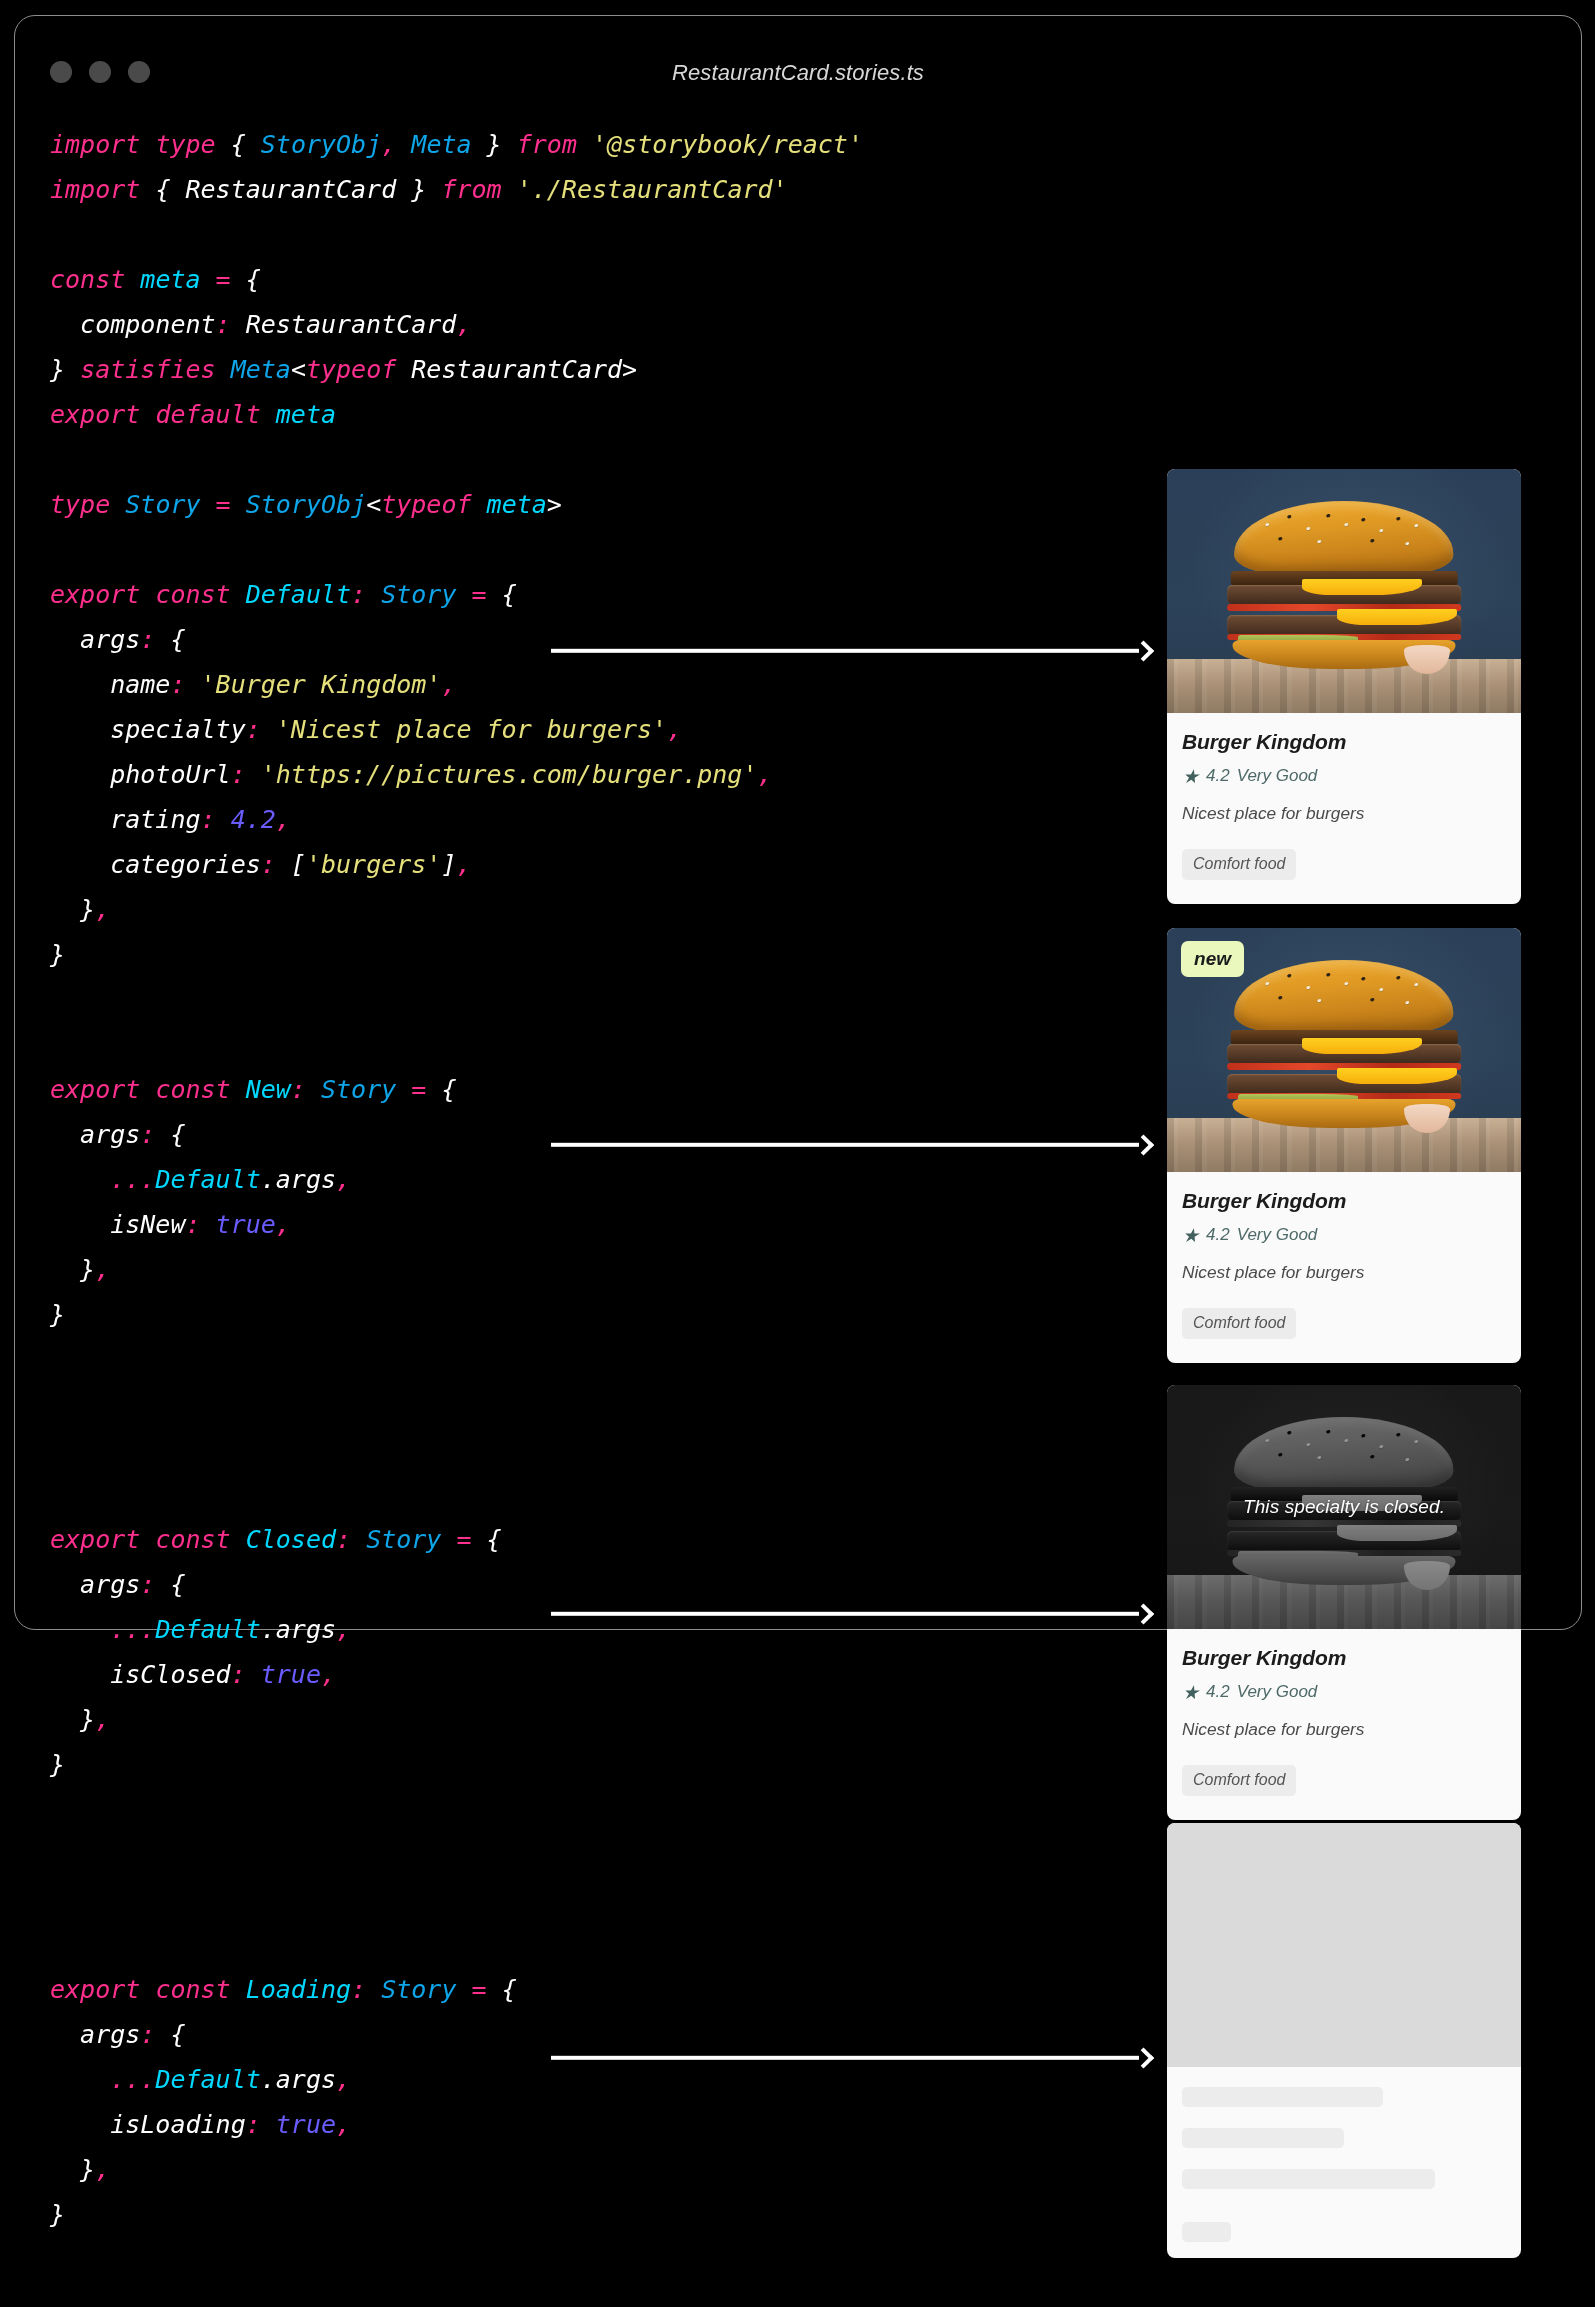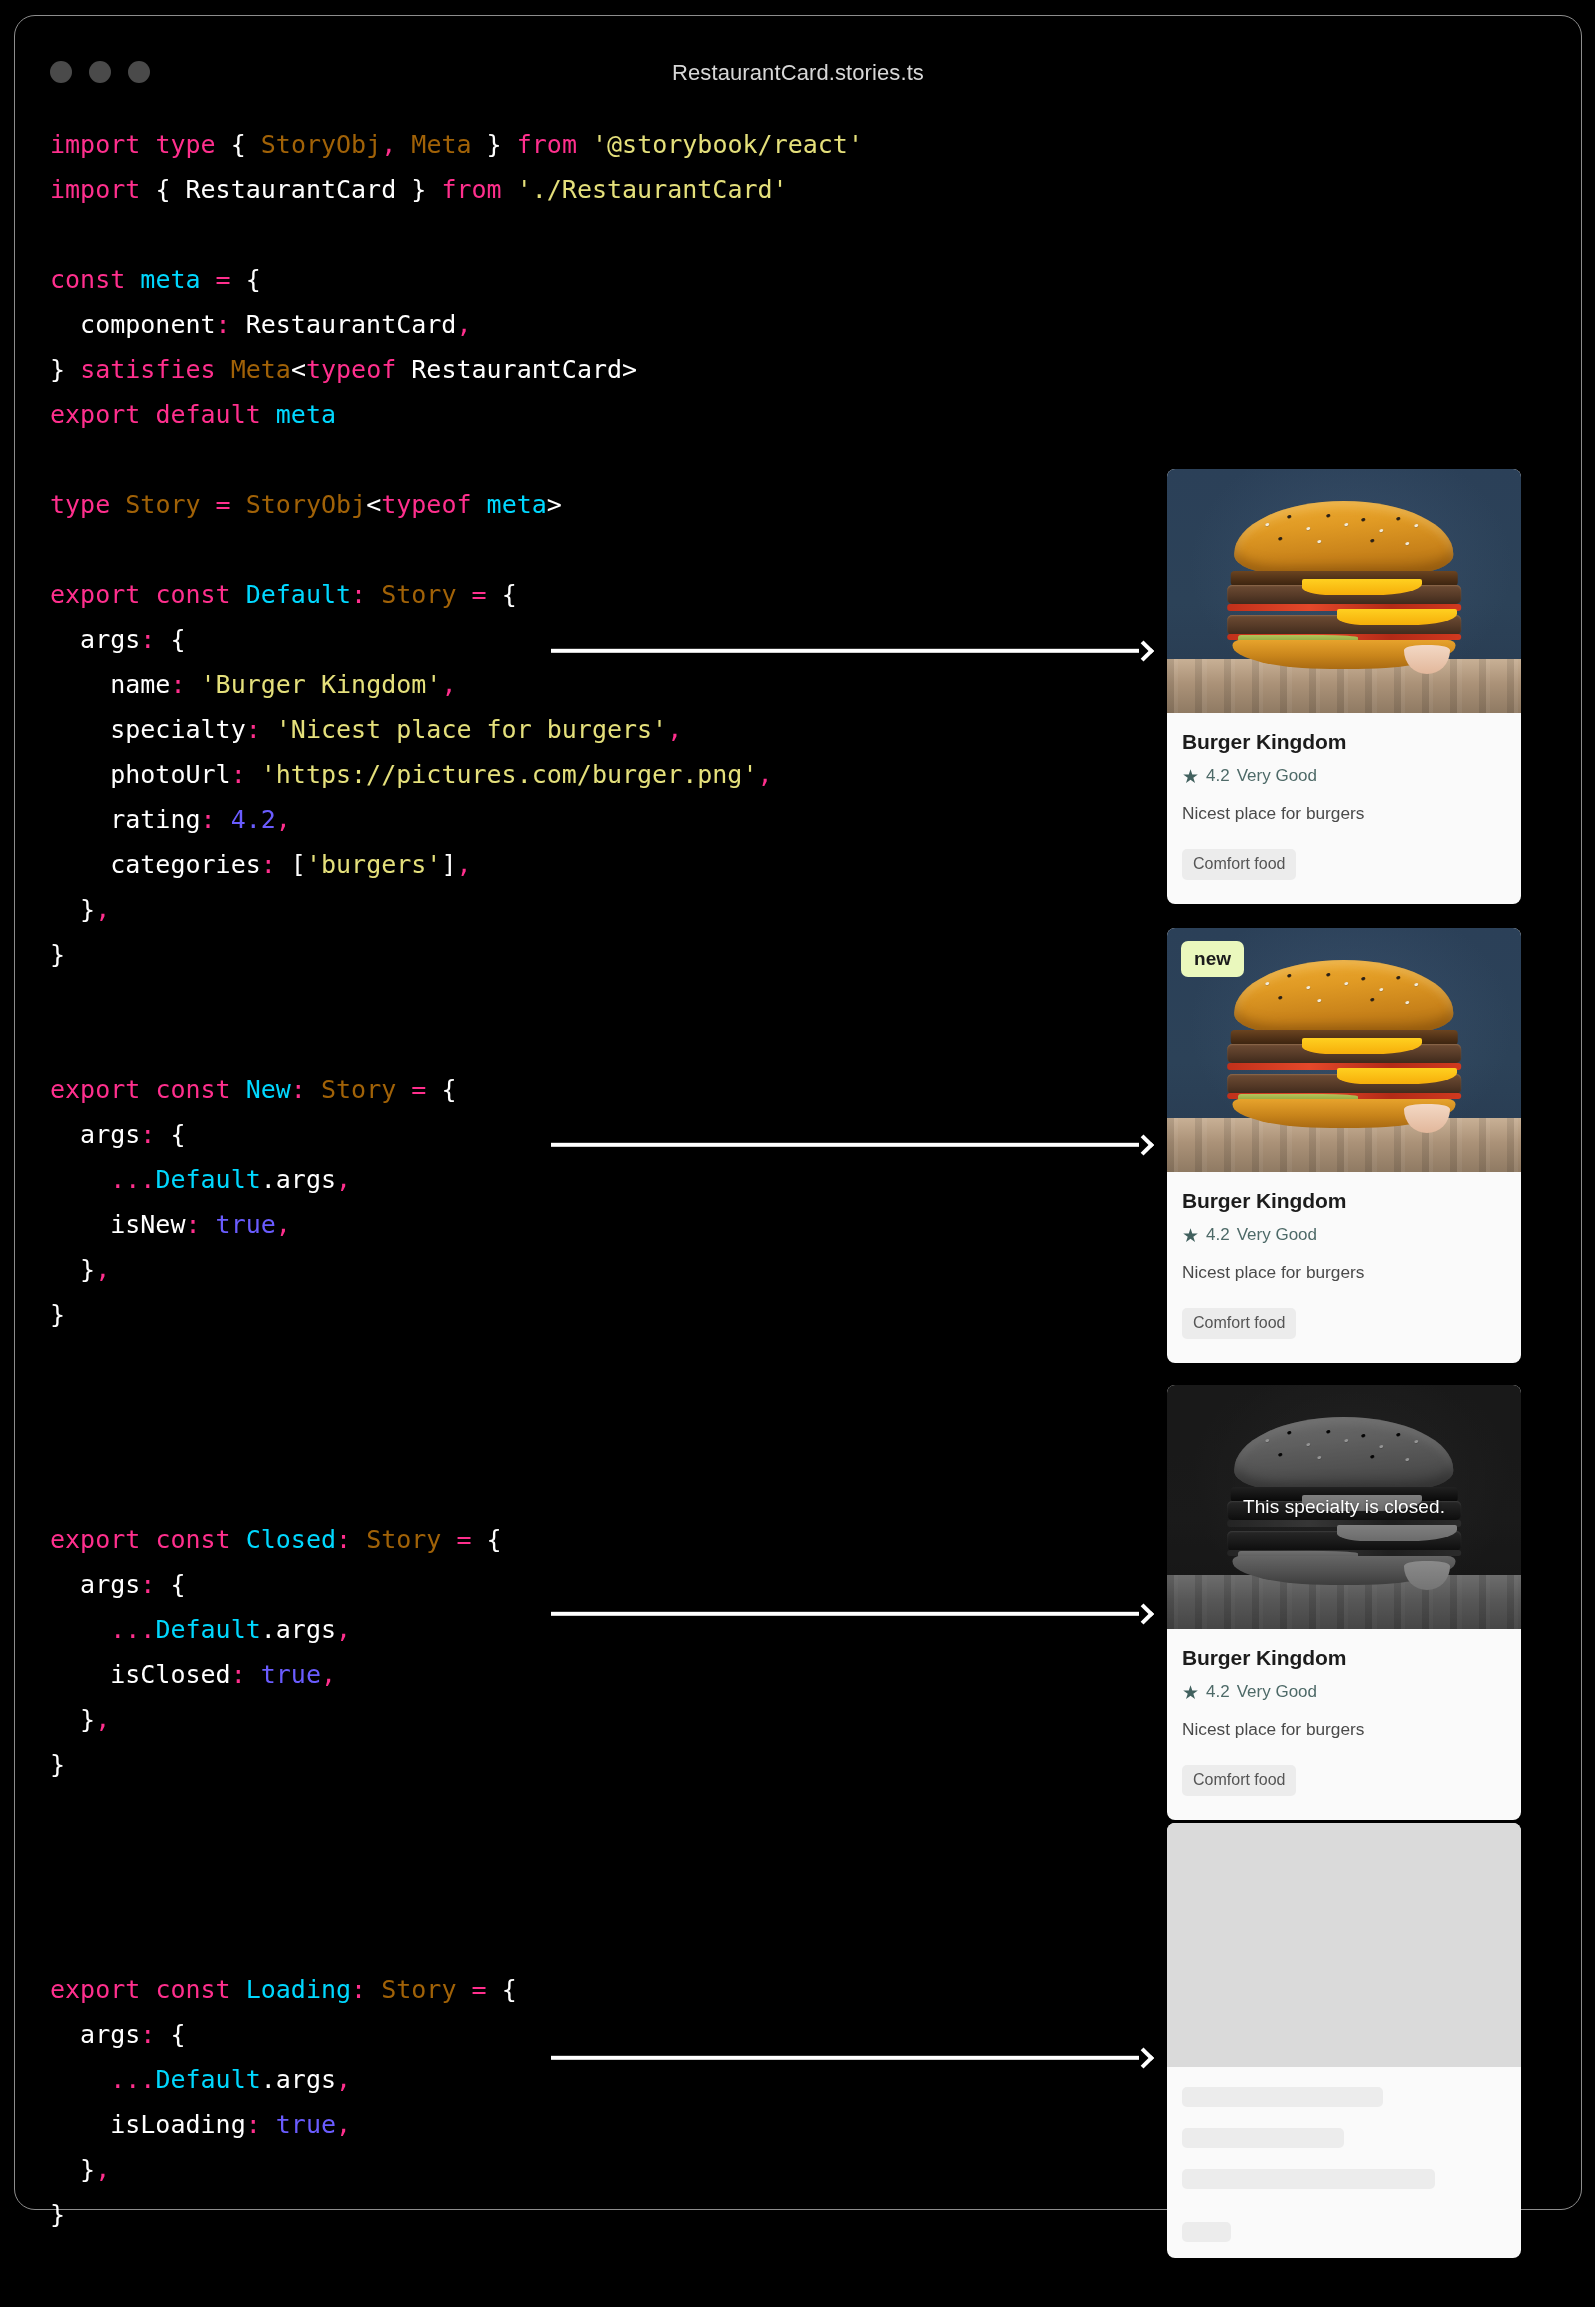--- a/index.html
+++ b/index.html
@@ -7,24 +7,25 @@
     width: 1596px; height: 2307px;
     background: #000000;
     font-family: "Liberation Sans", sans-serif;
     overflow: hidden;
   }
 
   
   #window {
     position: absolute;
     left: 14px; top: 15px;
-    width: 1568px; height: 2195px;
+    width: 1568px; height: 1615px;
     background: #000000;
     border: 1.5px solid #8d8d8d;
     border-radius: 21px;
+    font-style: italic;
   }
   #titlebar {
     position: absolute; left: 0; top: 0;
     width: 100%; height: 49px;
   }
   #traffic-lights {
     position: absolute; left: 35px; top: 45px;
     display: flex; gap: 17px;
   }
   .dot { width: 22px; height: 22px; border-radius: 50%; background: #4a4a4a; }
@@ -42,21 +43,21 @@
     font-family: "DejaVu Sans Mono", "Liberation Mono", monospace;
     font-size: 25px;
     line-height: 45px;
     white-space: pre;
     color: #ffffff;
   }
   .ln { height: 45px; }
   .kw   { color: #ff2f8d; }   
   .str  { color: #e5e07b; }   
   .fn   { color: #00d8ff; }   
-  .typ  { color: #a16207; }   
+  .typ  { color: #0ea5e9; }   
   .num  { color: #6a5cff; }   
   .pl   { color: #ffffff; }   
 
   
   .arrow { position: absolute; }
   .arrow .shaft {
     position: absolute; left: 0; top: 50%;
     height: 4.4px; background: #ffffff;
     transform: translateY(-50%);
   }

